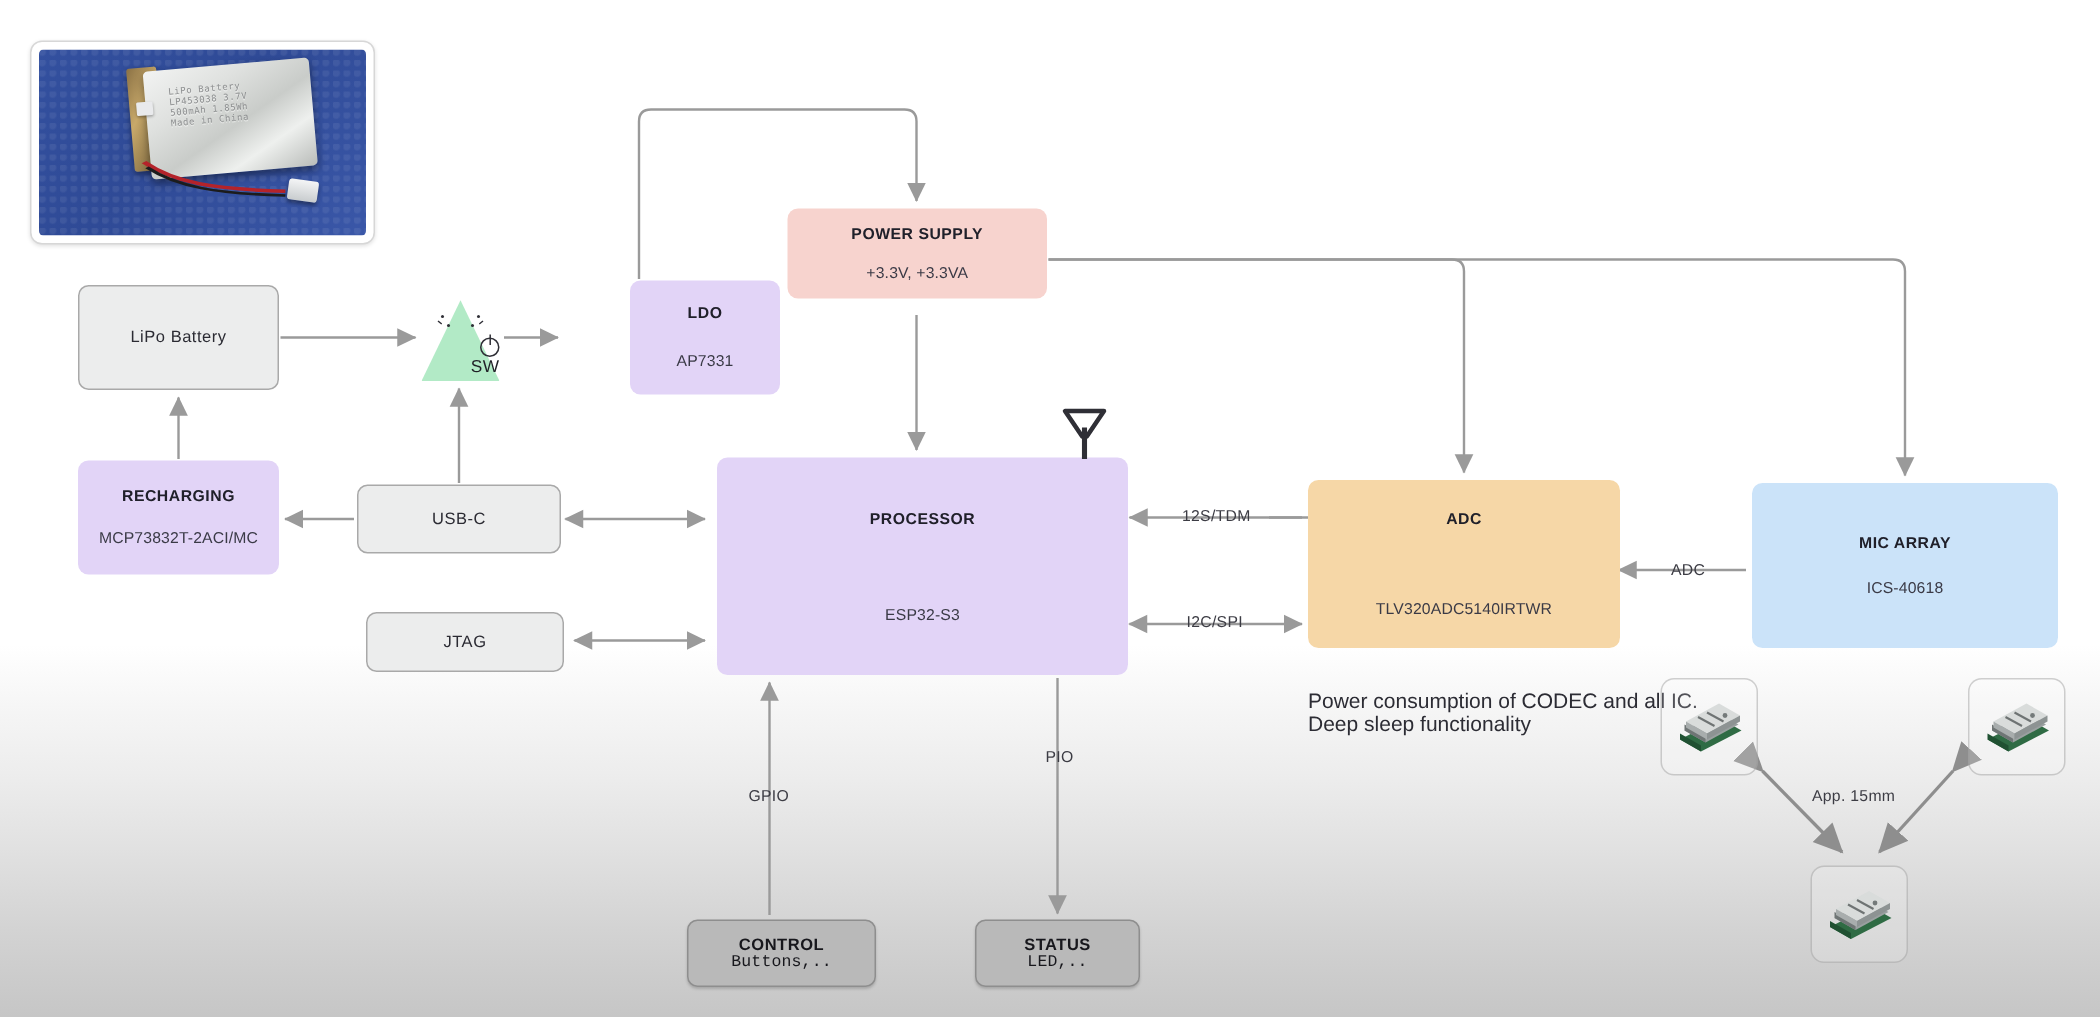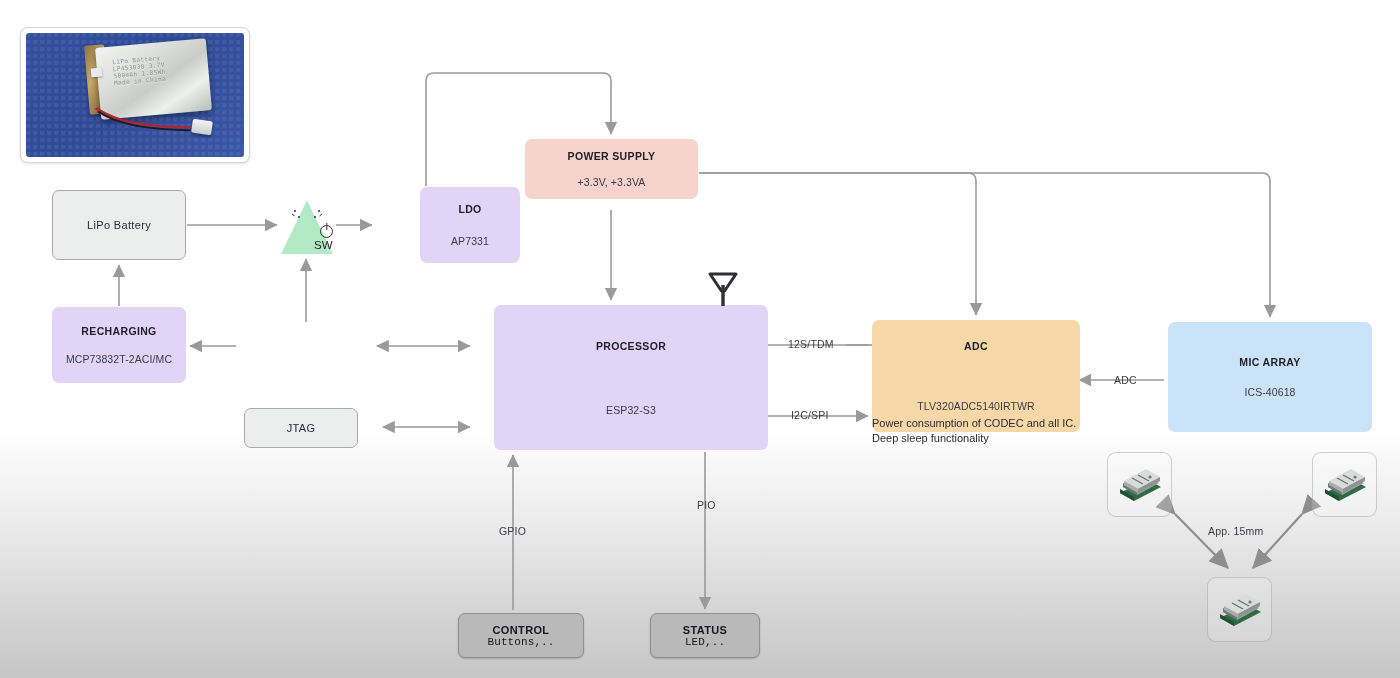--- a/index.html
+++ b/index.html
@@ -86,24 +86,24 @@
   .dark .sub{font-size:11px;color:#17171c;font-family:Liberation Mono, monospace;}
   .purple{background:#e2d4f7;}
   .pink{background:#f7d3ce;}
   .tan{background:#f6d7a7;}
   .blue{background:#cbe3f9;}
 
   
   #n-battery{left:52px;top:190px;width:134px;height:70px;}
   #n-recharging{left:52px;top:307px;width:134px;height:76px;}
   #n-usbc{left:238px;top:323px;width:136px;height:46px;}
-  #n-jtag{left:244px;top:408px;width:114px;height:40px;}
+  #n-jtag{left:244px;top:408px;width:132px;height:40px;}
   #n-ldo{left:376px;top:187px;width:100px;height:76px;margin-left:44px;}
   #n-psu{left:525px;top:139px;width:173px;height:60px;}
-  #n-proc{left:494px;top:305px;width:274px;height:145px;}
+  #n-proc{left:478px;top:305px;width:274px;height:145px;}
   #n-adc{left:872px;top:320px;width:208px;height:112px;}
   #n-mic{left:1168px;top:322px;width:204px;height:110px;}
   #n-control{left:458px;top:613px;width:126px;height:45px;}
   #n-status{left:650px;top:613px;width:110px;height:45px;}
 
   #n-ldo .ttl{margin-bottom:20px;}
   #n-psu .ttl{margin-bottom:14px;}
   #n-proc .ttl{margin-bottom:52px;}
   #n-adc .ttl{margin-bottom:48px;}
   #n-mic .ttl{margin-bottom:18px;}
@@ -145,22 +145,22 @@
     background:transparent;white-space:nowrap;
   }
   #lbl-i2s{left:788px;top:338px;}
   #lbl-i2cspi{left:791px;top:409px;}
   #lbl-adc{left:1114px;top:374px;}
   #lbl-gpio{left:499px;top:525px;}
   #lbl-pio{left:697px;top:499px;}
   #lbl-15mm{left:1208px;top:525px;}
 
   .note{
-    position:absolute;left:872px;top:416px;width:260px;
-    font-size:11px;line-height:14.5px;color:#2c2c34;
+    position:absolute;left:872px;top:460px;width:260px;
+    font-size:14px;line-height:14.5px;color:#2c2c34;
   }
 
   
   .micbox{
     position:absolute;width:65px;height:65px;border-radius:9px;
     border:1px solid rgba(150,150,150,.45);
     background:rgba(255,255,255,.18);
     box-sizing:border-box;
   }
   #micbox-tl{left:1107px;top:452px;}
@@ -248,20 +248,23 @@
 
   <div class="node gray" id="n-battery">
     <div class="ttl">LiPo Battery</div>
   </div>
 
   <div class="node purple two" id="n-recharging">
     <div class="ttl">RECHARGING</div>
     <div class="sub">MCP73832T-2ACI/MC</div>
   </div>
 
+  <div class="node gray" id="n-usbc">
+    <div class="ttl">USB-C</div>
+  </div>
 
   <div class="node gray" id="n-jtag">
     <div class="ttl">JTAG</div>
   </div>
 
   <div id="sw">
     <div class="tri"></div>
     <svg class="sparks" viewBox="0 0 52 18">
       <circle cx="14" cy="7" r="1" fill="#2f2f36"></circle>
       <circle cx="38" cy="7" r="1" fill="#2f2f36"></circle>

